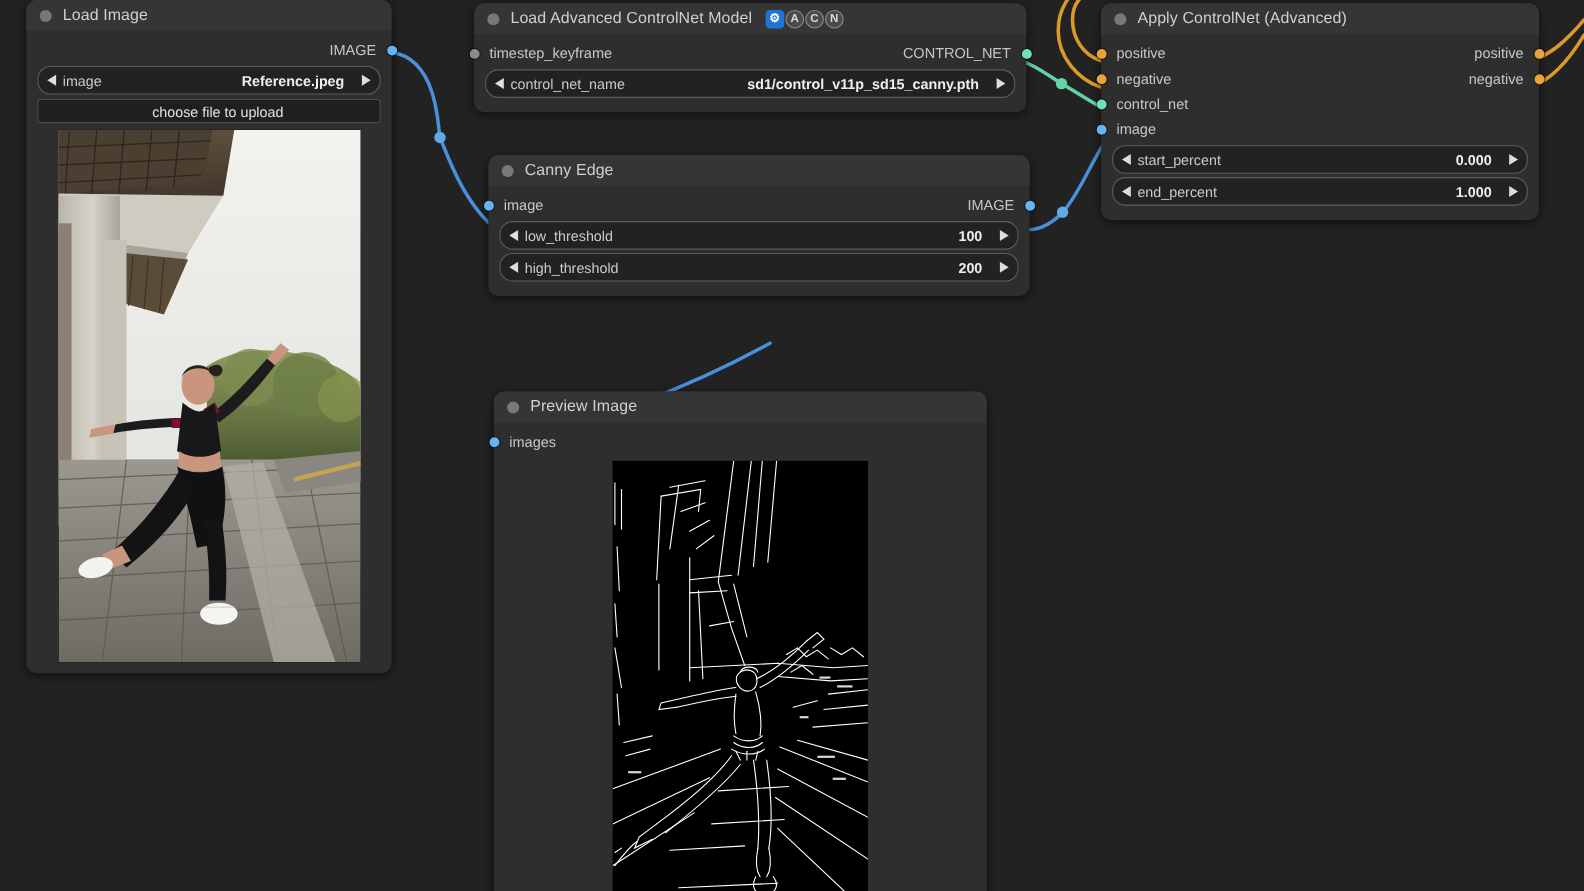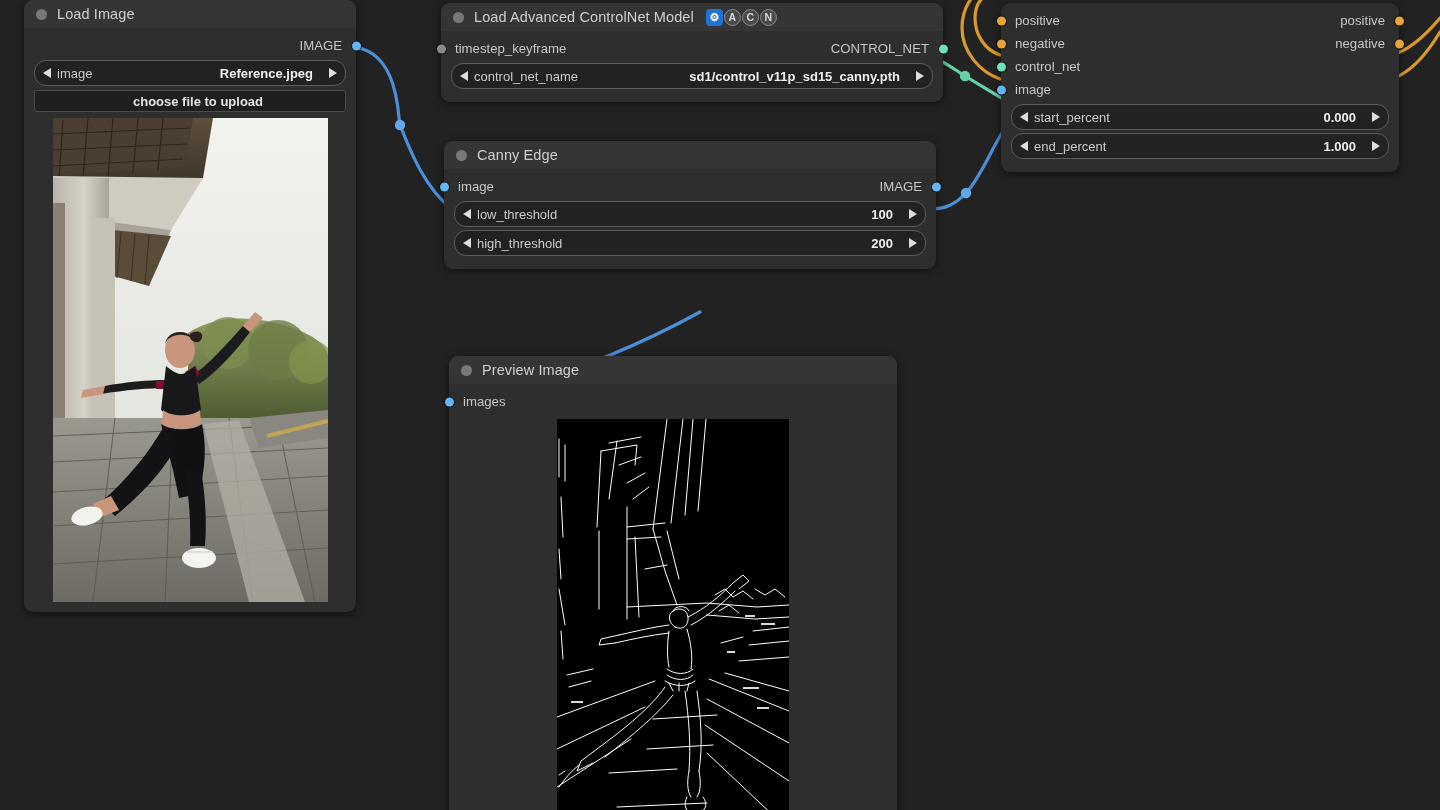--- a/index.html
+++ b/index.html
@@ -130,21 +130,21 @@
     margin: 4px 10px 2px 10px;
     height: 22px;
     background: #1f1f1f;
     border: 1px solid #4a4a4a;
     border-radius: 3px;
     display: flex;
     align-items: center;
     justify-content: center;
     color: #e2e2e2;
     font-size: 13px;
-    font-weight: bold;
+    font-weight: normal;
     cursor: pointer;
     padding-left: 16px;
   }
 
   
   .badges { display: flex; align-items: center; gap: 1px; margin-left: 2px; }
   .badge-blue {
     width: 17px; height: 17px;
     background: #1f72d6;
     border-radius: 4px;
@@ -169,21 +169,21 @@
     overflow: hidden;
     background: #000;
   }
   .photo { position: absolute; inset: 0; }
 
   .canny-frame { background: #000; }
   .canny-svg { display: block; width: 100%; height: 100%; }
 
   
   #node-load-image      { left: 24px;   top: 0px;   width: 332px; }
-  #node-controlnet-model{ left: 441px;  top: 3px;   width: 502px; }
+  #node-controlnet-model{ left: 431px;  top: 3px;   width: 502px; }
   #node-canny           { left: 444px;  top: 141px; width: 492px; }
   #node-apply-cn        { left: 1001px; top: 3px;   width: 398px; }
   #node-preview         { left: 449px;  top: 356px; width: 448px; }
 </style>
 </head>
 <body>
 
 <div id="canvas">
 
   <svg id="wires" viewBox="0 0 1440 810">
@@ -385,20 +385,24 @@
       <div class="widget">
         <span class="arrow left"></span>
         <span class="wname">high_threshold</span>
         <span class="wval">200</span>
         <span class="arrow right"></span>
       </div>
     </div>
   </div>
 
   <div class="node" id="node-apply-cn">
+    <div class="node-header">
+      <span class="node-dot"></span>
+      <span class="node-title">Apply ControlNet (Advanced)</span>
+    </div>
     <div class="node-body">
       <div class="slot-row">
         <span class="dot in orange"></span>
         <span class="slot-label">positive</span>
         <span class="slot-label out">positive</span>
         <span class="dot out orange"></span>
       </div>
       <div class="slot-row">
         <span class="dot in orange"></span>
         <span class="slot-label">negative</span>

